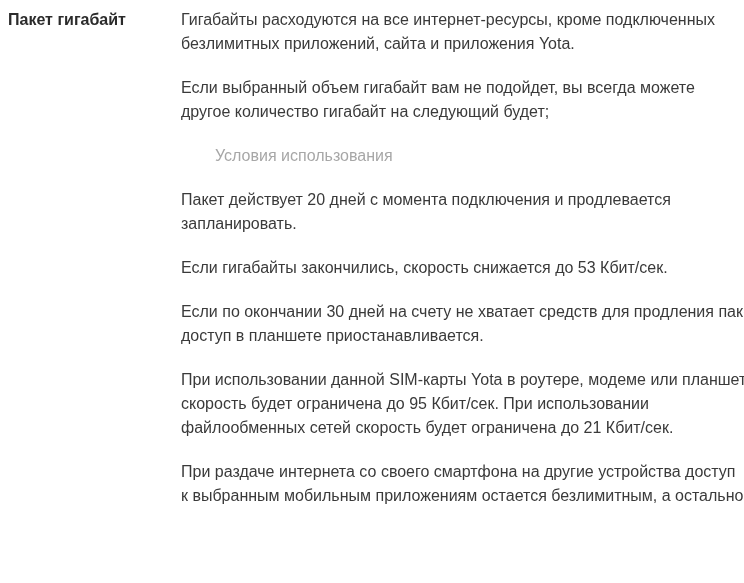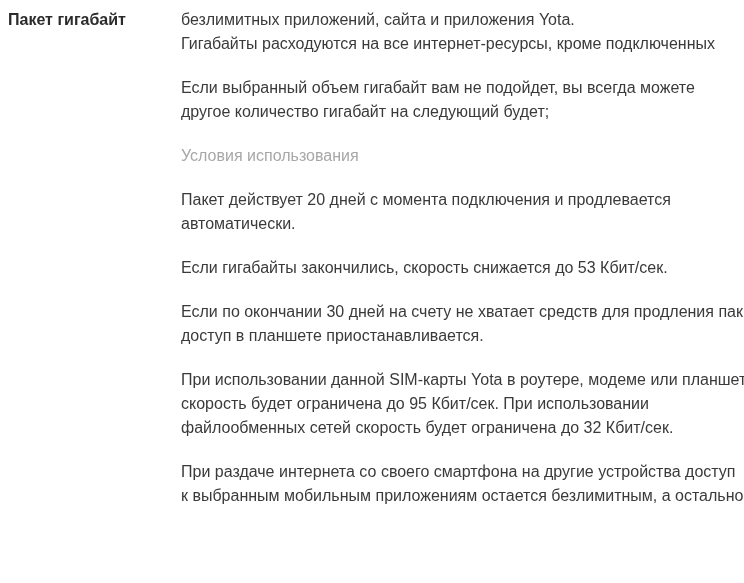--- a/index.html
+++ b/index.html
@@ -40,69 +40,70 @@
     min-width: 0;
   }
   .para {
     margin: 0 0 20px 0;
     font-size: 16px;
     line-height: 24px;
     color: var(--body-text);
   }
   .para.muted {
     color: var(--muted-text);
+    margin-left: 34px;
   }
   .line {
     display: block;
     white-space: nowrap;
   }
 </style>
 </head>
 <body>
 
 <div class="page">
 
   <div class="left-col">
     <h2 class="section-heading">Пакет гигабайт</h2>
   </div>
 
   <div class="right-col">
 
     <p class="para">
+      <span class="line">Гигабайты расходуются на все интернет-ресурсы, кроме подключенных</span>
       <span class="line">безлимитных приложений, сайта и приложения Yota.</span>
-      <span class="line">Гигабайты расходуются на все интернет-ресурсы, кроме подключенных</span>
     </p>
 
     <p class="para">
       <span class="line">Если выбранный объем гигабайт вам не подойдет, вы всегда можете</span>
       <span class="line">другое количество гигабайт на следующий будет;</span>
     </p>
 
     <p class="para muted">
       <span class="line">Условия использования</span>
     </p>
 
     <p class="para">
       <span class="line">Пакет действует 20 дней с момента подключения и продлевается</span>
-      <span class="line">автоматически.</span>
+      <span class="line">запланировать.</span>
     </p>
 
     <p class="para">
       <span class="line">Если гигабайты закончились, скорость снижается до 53 Кбит/сек.</span>
     </p>
 
     <p class="para">
       <span class="line">Если по окончании 30 дней на счету не хватает средств для продления пакета,</span>
       <span class="line">доступ в планшете приостанавливается.</span>
     </p>
 
     <p class="para">
       <span class="line">При использовании данной SIM-карты Yota в роутере, модеме или планшете</span>
       <span class="line">скорость будет ограничена до 95 Кбит/сек. При использовании</span>
-      <span class="line">файлообменных сетей скорость будет ограничена до 32 Кбит/сек.</span>
+      <span class="line">файлообменных сетей скорость будет ограничена до 21 Кбит/сек.</span>
     </p>
 
     <p class="para">
       <span class="line">При раздаче интернета со своего смартфона на другие устройства доступ</span>
       <span class="line">к выбранным мобильным приложениям остается безлимитным, а остальной</span>
     </p>
 
   </div>
 </div>
 

